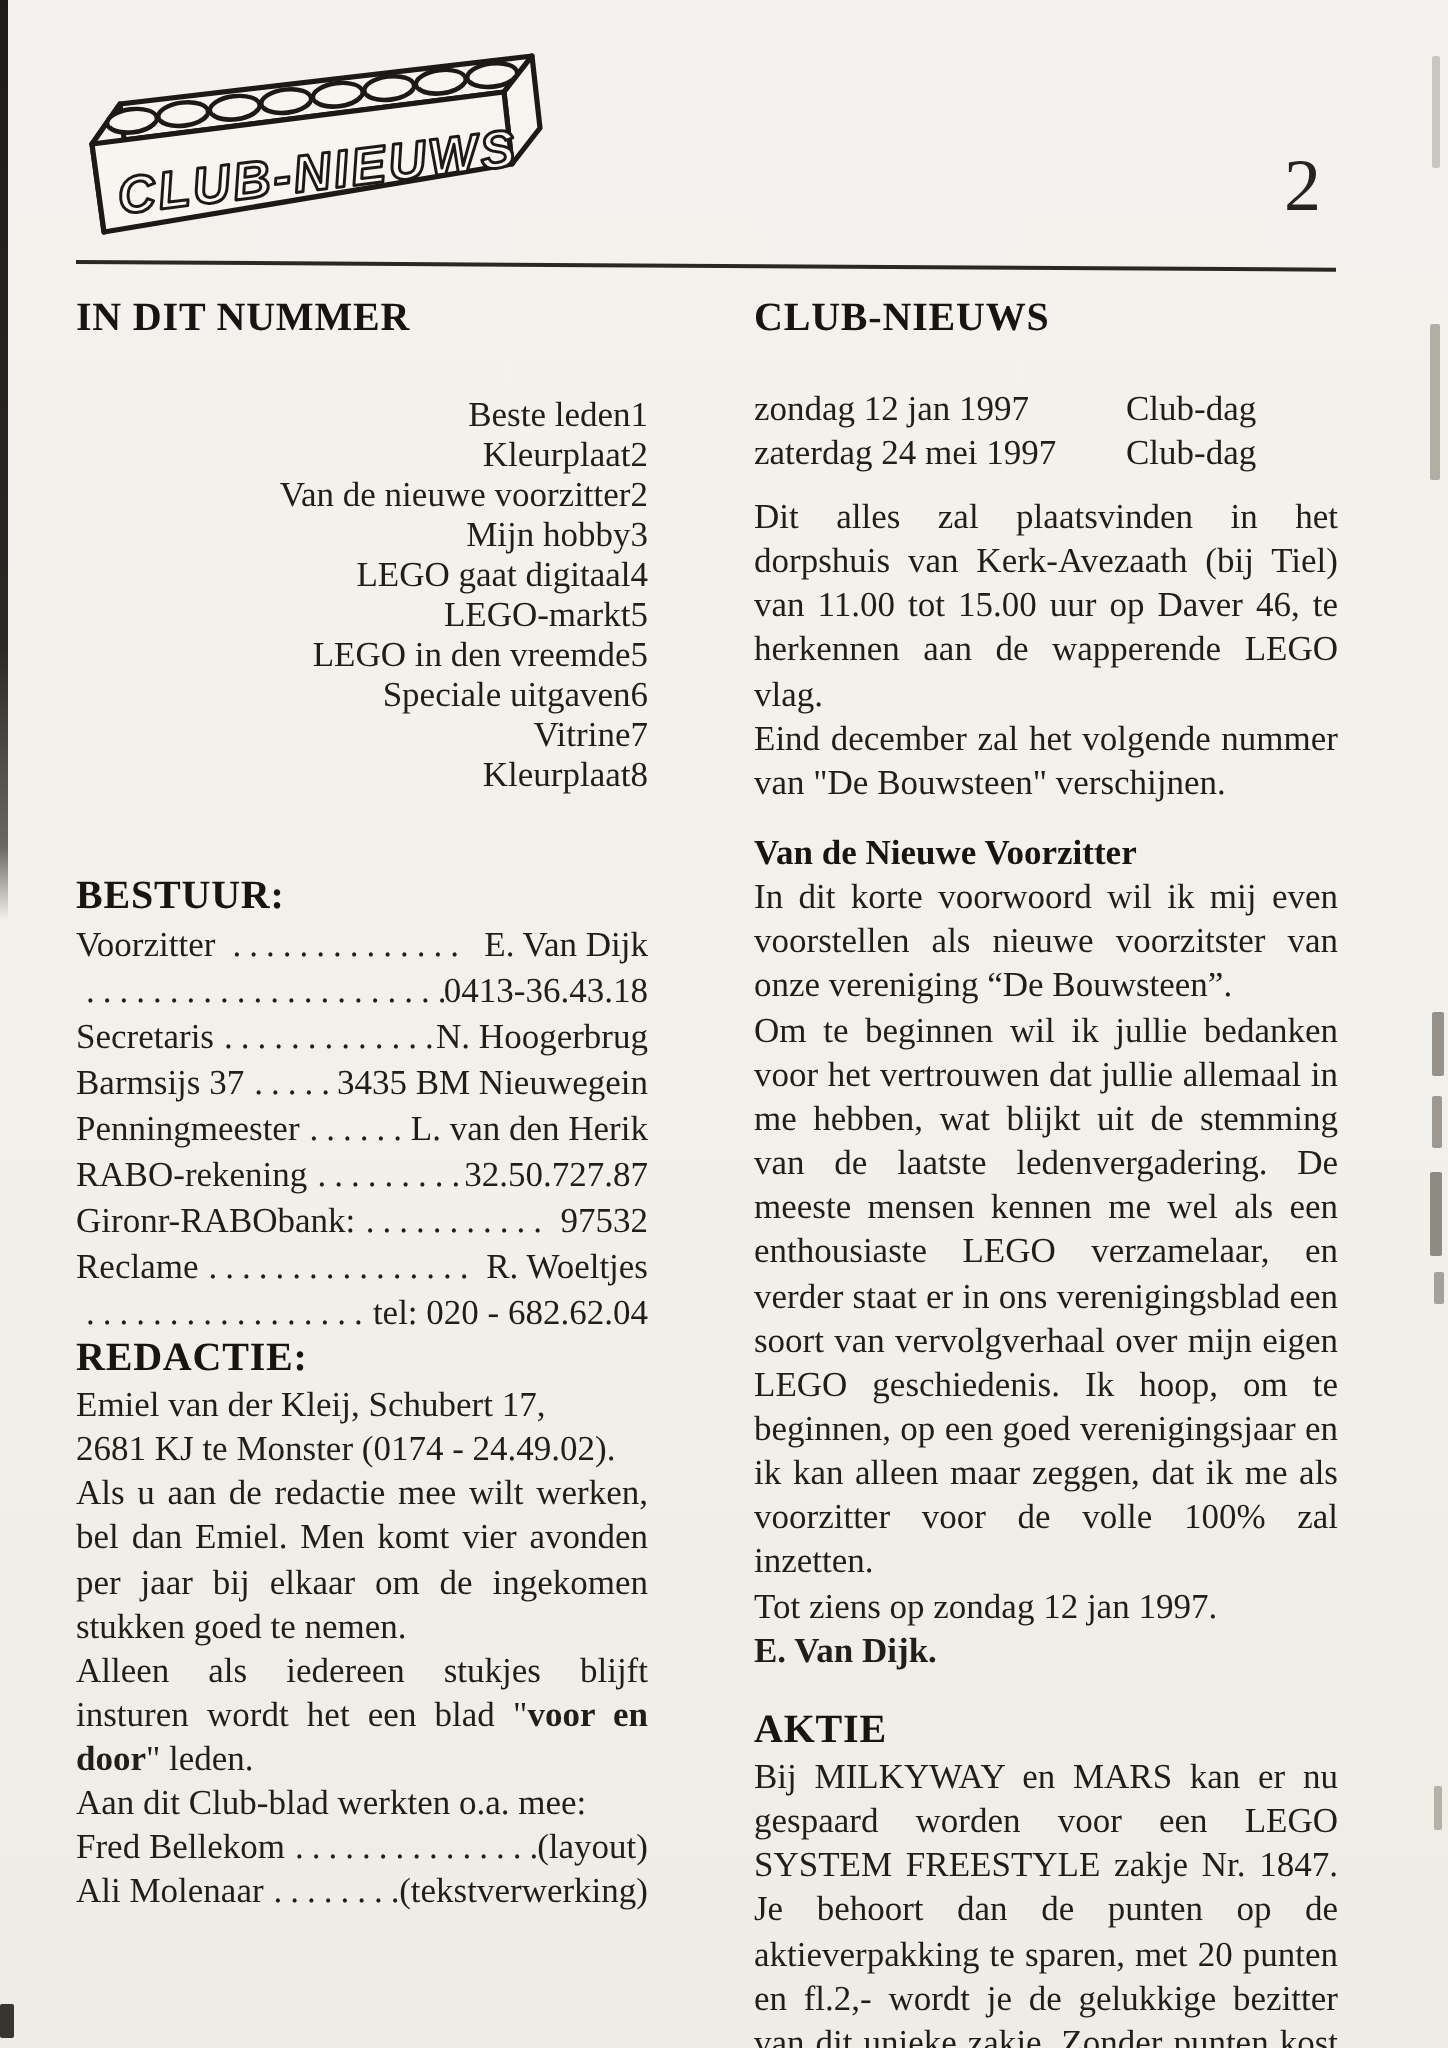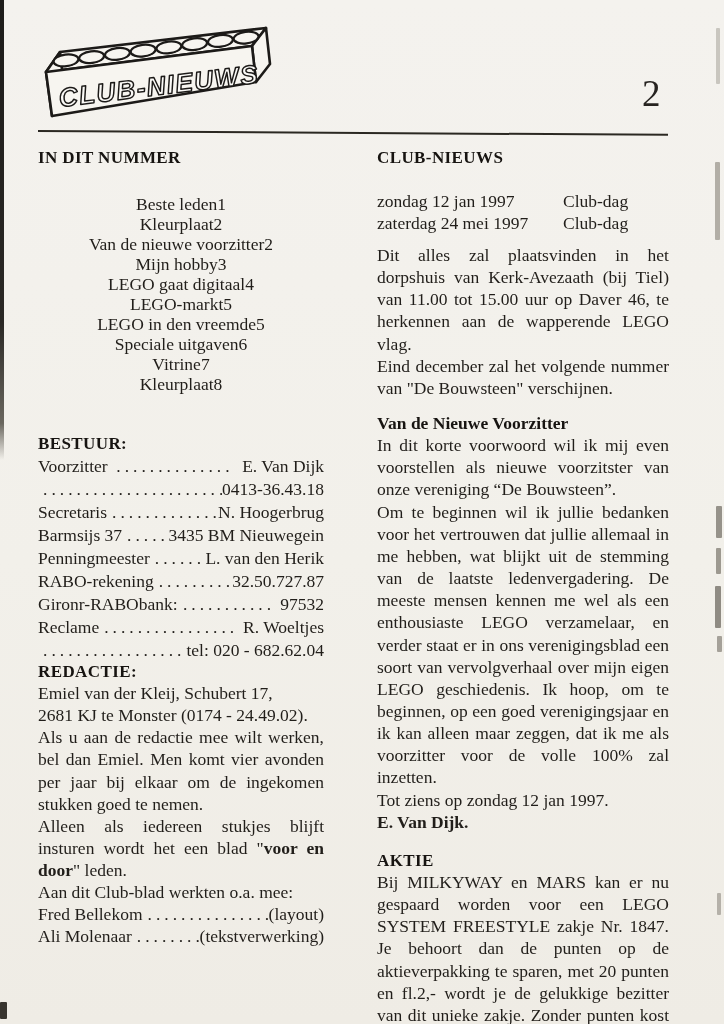--- a/index.html
+++ b/index.html
@@ -27,25 +27,25 @@
   .brick-logo { position:absolute; left:36px; top:20px; width:240px; height:104px; }
   .page-number { position:absolute; left:642px; top:74px; font-size:37px; line-height:40px; color:#262320; }
   .header-rule {
     position:absolute; left:38px; top:130px; width:630px; height:2.4px;
     background:#2b2822; transform:rotate(0.35deg); transform-origin:left center;
   }
   
   .col { position:absolute; top:148px; font-size:17.5px; }
   .col-left  { left:38px;  width:286px; }
   .col-right { left:377px; width:292px; }
-  .section-heading { font-size:17px; font-weight:bold; letter-spacing:0.4px; color:#171411; }
+  .section-heading { font-size:20px; font-weight:bold; letter-spacing:0.4px; color:#171411; }
   .sub-heading { font-size:17.5px; font-weight:bold; color:#171411; }
   
   .toc { margin-top:26px; }
-  .toc-row { display:flex; justify-content:center; line-height:20px; }
+  .toc-row { display:flex; justify-content:flex-end; line-height:20px; }
   .toc-page { text-align:right; }
   
   .bestuur { margin-top:40px; }
   .bestuur .rows { margin-top:1px; }
   .dot-row { display:flex; line-height:23px; white-space:nowrap; }
   .dot-row .lbl { flex:0 0 auto; }
   .dot-row .dots { flex:1 1 auto; overflow:hidden; letter-spacing:4px; padding:0 5px; text-align:center; }
   .dot-row .val { flex:0 0 auto;text-align:center; }
   
   .redactie { }

